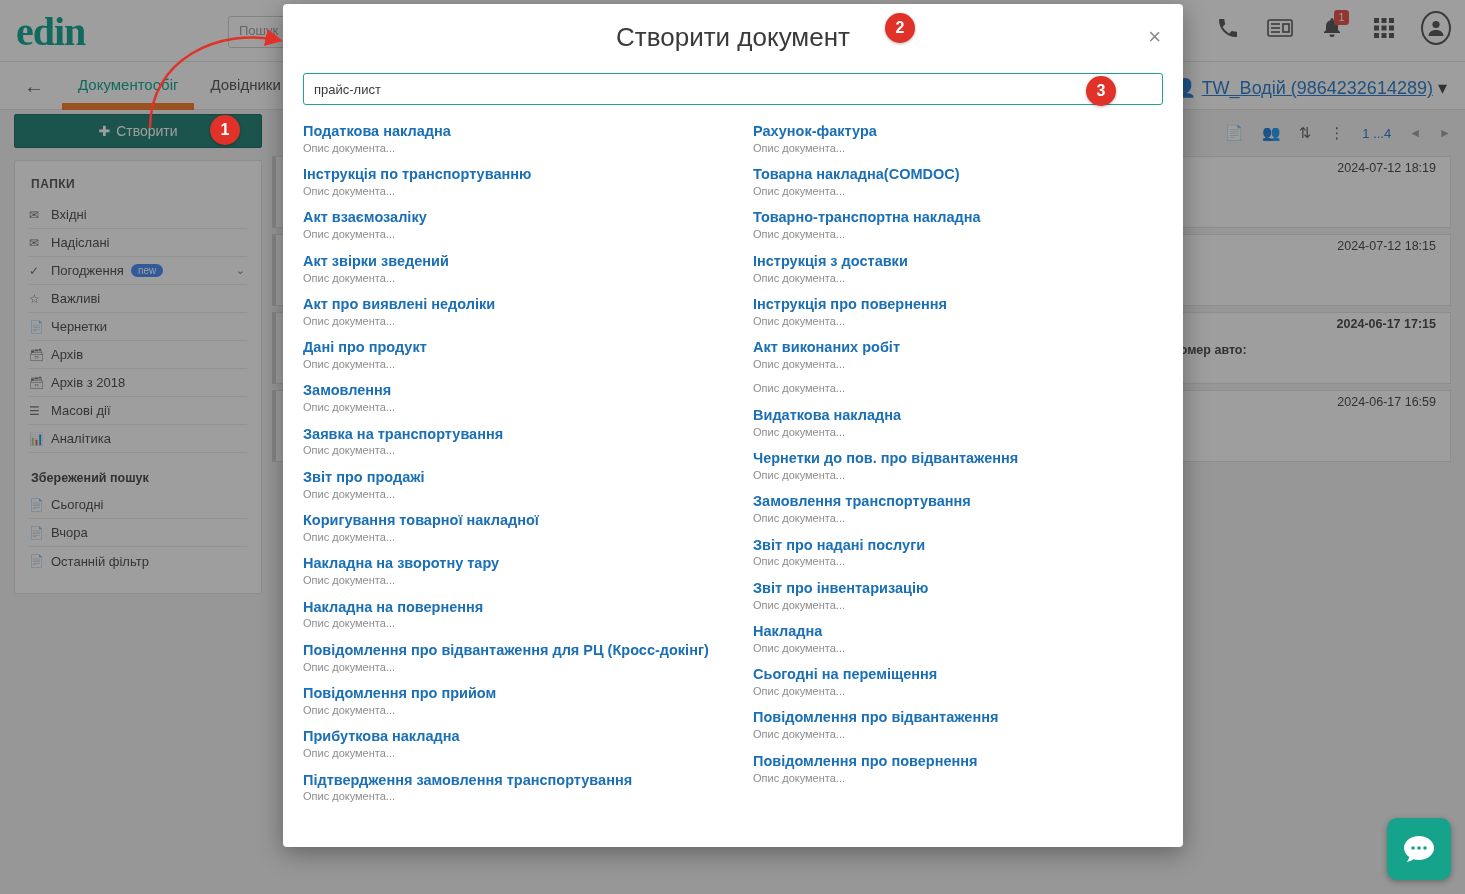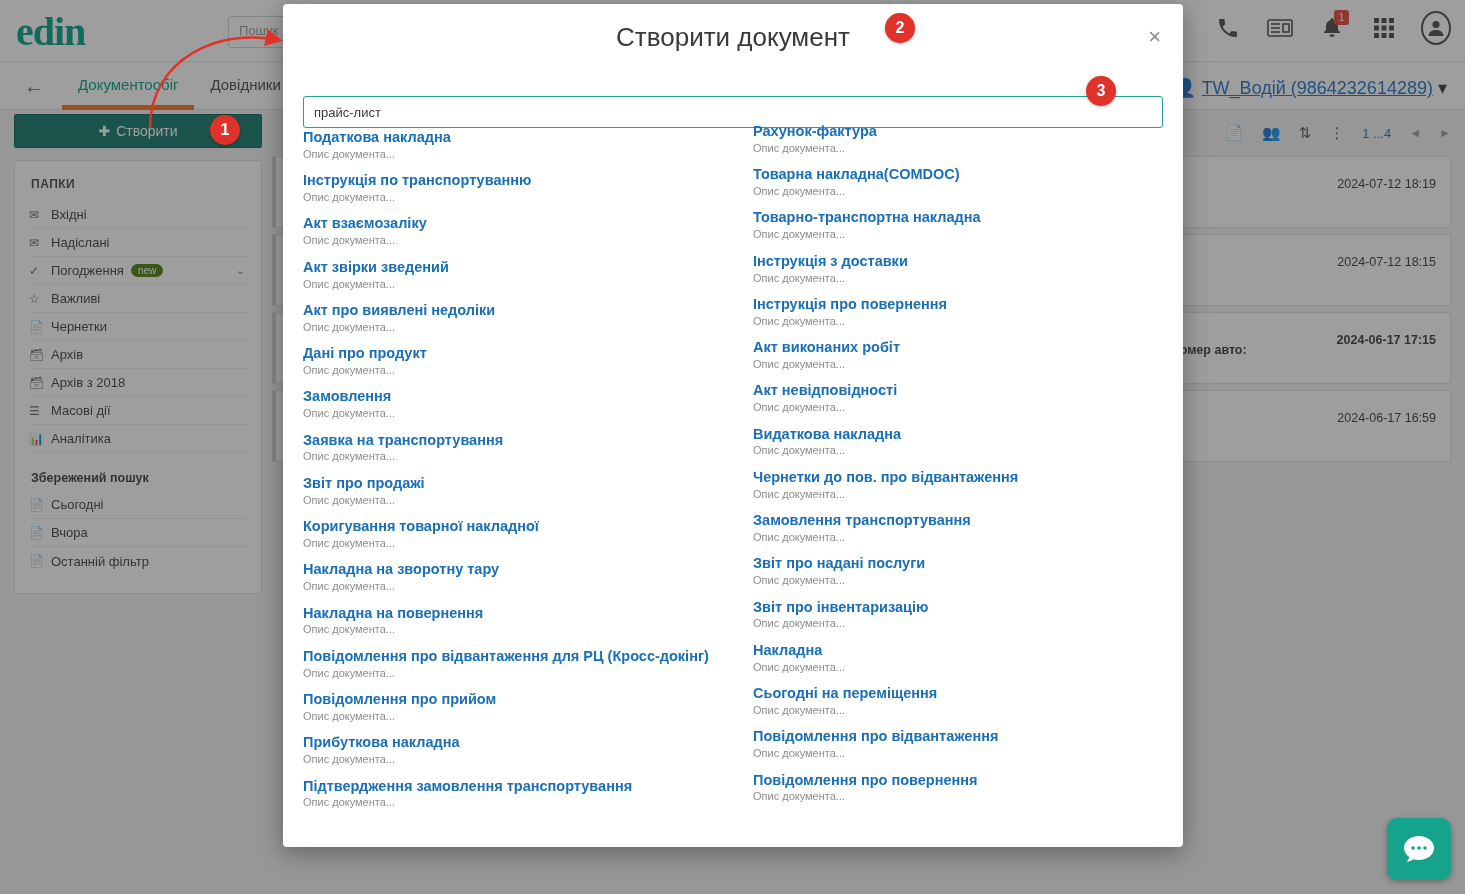--- a/index.html
+++ b/index.html
@@ -85,21 +85,21 @@
     display: flex; height: 48px; align-items: stretch;
   }
   .navtab {
     padding: 14px 16px 0 16px;
     font-size: 15px;
     color: #4a4a4a;
     cursor: pointer;
   }
   .navtab.active {
     color: #00a08a;
-    border-bottom: 5px solid #f97316;
+    border-bottom: 7px solid #f97316;
   }
   .company {
     position: absolute; right: 18px; top: 15px;
     font-size: 18px; color: #3a3a3a;
   }
   .company a { color: #1a73c8; text-decoration: underline; }
 
   
   .sidebar {
     position: absolute; left: 14px; top: 114px;
@@ -135,21 +135,21 @@
     border-bottom: 1px solid #ececec;
     font-size: 13px; color: #3e3e3e;
     cursor: pointer;
     position: relative;
   }
   .fitem .ic {
     width: 22px; color: #6a6a6a; font-size: 12px;
     display: inline-block;
   }
   .pill {
-    background: #4d7c0f; color: #fff;
+    background: #3b82f6; color: #fff;
     font-size: 10px; border-radius: 9px;
     padding: 1px 7px; margin-left: 7px;
   }
   .chev { position: absolute; right: 2px; color: #777; font-size: 11px; }
   .saved-title {
     font-size: 12.5px; font-weight: bold; color: #3a3a3a;
     padding: 18px 16px 6px 16px;
   }
 
   
@@ -167,21 +167,21 @@
   }
   .docrow {
     background: #fff;
     border: 1px solid #e0e0e0;
     border-left: 4px solid #cfcfcf;
     height: 72px;
     margin-bottom: 6px;
     position: relative;
   }
   .docrow .date {
-    position: absolute; right: 14px; top: 20px;
+    position: absolute; right: 14px; top: 4px;
     font-size: 12.5px; color: #3a3a3a;
   }
   .docrow .date.bold { font-weight: bold; }
   .docrow .meta {
     position: absolute; left: 14px; bottom: 8px;
     font-size: 12.5px; color: #3a3a3a;
   }
 
   
   .overlay {
@@ -200,21 +200,21 @@
     text-align: center;
     font-size: 26px;
     color: #3a3a3a;
     padding: 18px 0 10px 0;
   }
   .modal-close {
     position: absolute; right: 22px; top: 20px;
     font-size: 22px; color: #8a8a8a; cursor: pointer;
   }
   .modal-search {
-    position: absolute; left: 20px; top: 92px;
+    position: absolute; left: 20px; top: 69px;
     width: 860px; height: 32px;
     border: 1px solid #1fa58e;
     border-radius: 3px;
     padding: 6px 10px;
     font-size: 13px;
     color: #3a3a3a;
     outline: none;
   }
   .doc-cols {
     position: absolute; left: 20px; top: 118px;
@@ -226,21 +226,20 @@
     break-inside: avoid;
     margin-bottom: 9px;
   }
   .doc-item .nm {
     display: block;
     font-size: 14.5px;
     font-weight: bold;
     color: #1a6fb5;
     line-height: 1.3;
     cursor: pointer;
-    margin-top: 6px;
   }
   .doc-item .ds {
     display: block;
     font-size: 11px;
     color: #8d8d8d;
     line-height: 1.4;
   }
 
   
   .callout {
@@ -530,21 +529,20 @@
         </div>
       <div class="doc-item">
           <span class="nm">Інструкція про повернення</span>
           <span class="ds">Опис документа...</span>
         </div>
       <div class="doc-item">
           <span class="nm">Акт виконаних робіт</span>
           <span class="ds">Опис документа...</span>
         </div>
       <div class="doc-item">
-          <span class="nm">Акт невідповідності</span>
           <span class="ds">Опис документа...</span>
         </div>
       <div class="doc-item">
           <span class="nm">Видаткова накладна</span>
           <span class="ds">Опис документа...</span>
         </div>
       <div class="doc-item">
           <span class="nm">Чернетки до пов. про відвантаження</span>
           <span class="ds">Опис документа...</span>
         </div>

